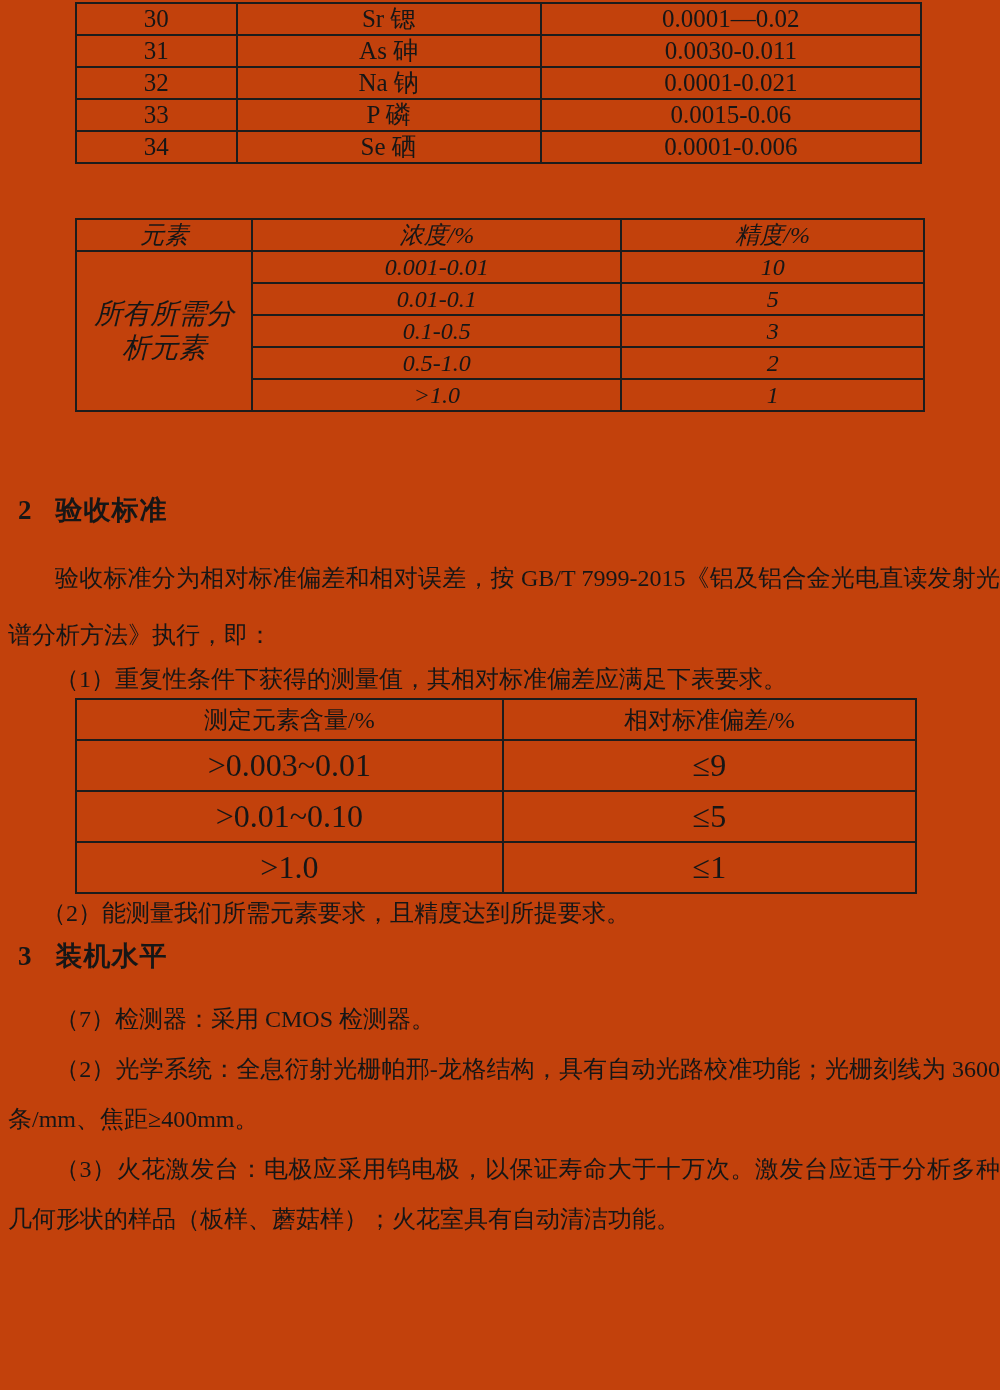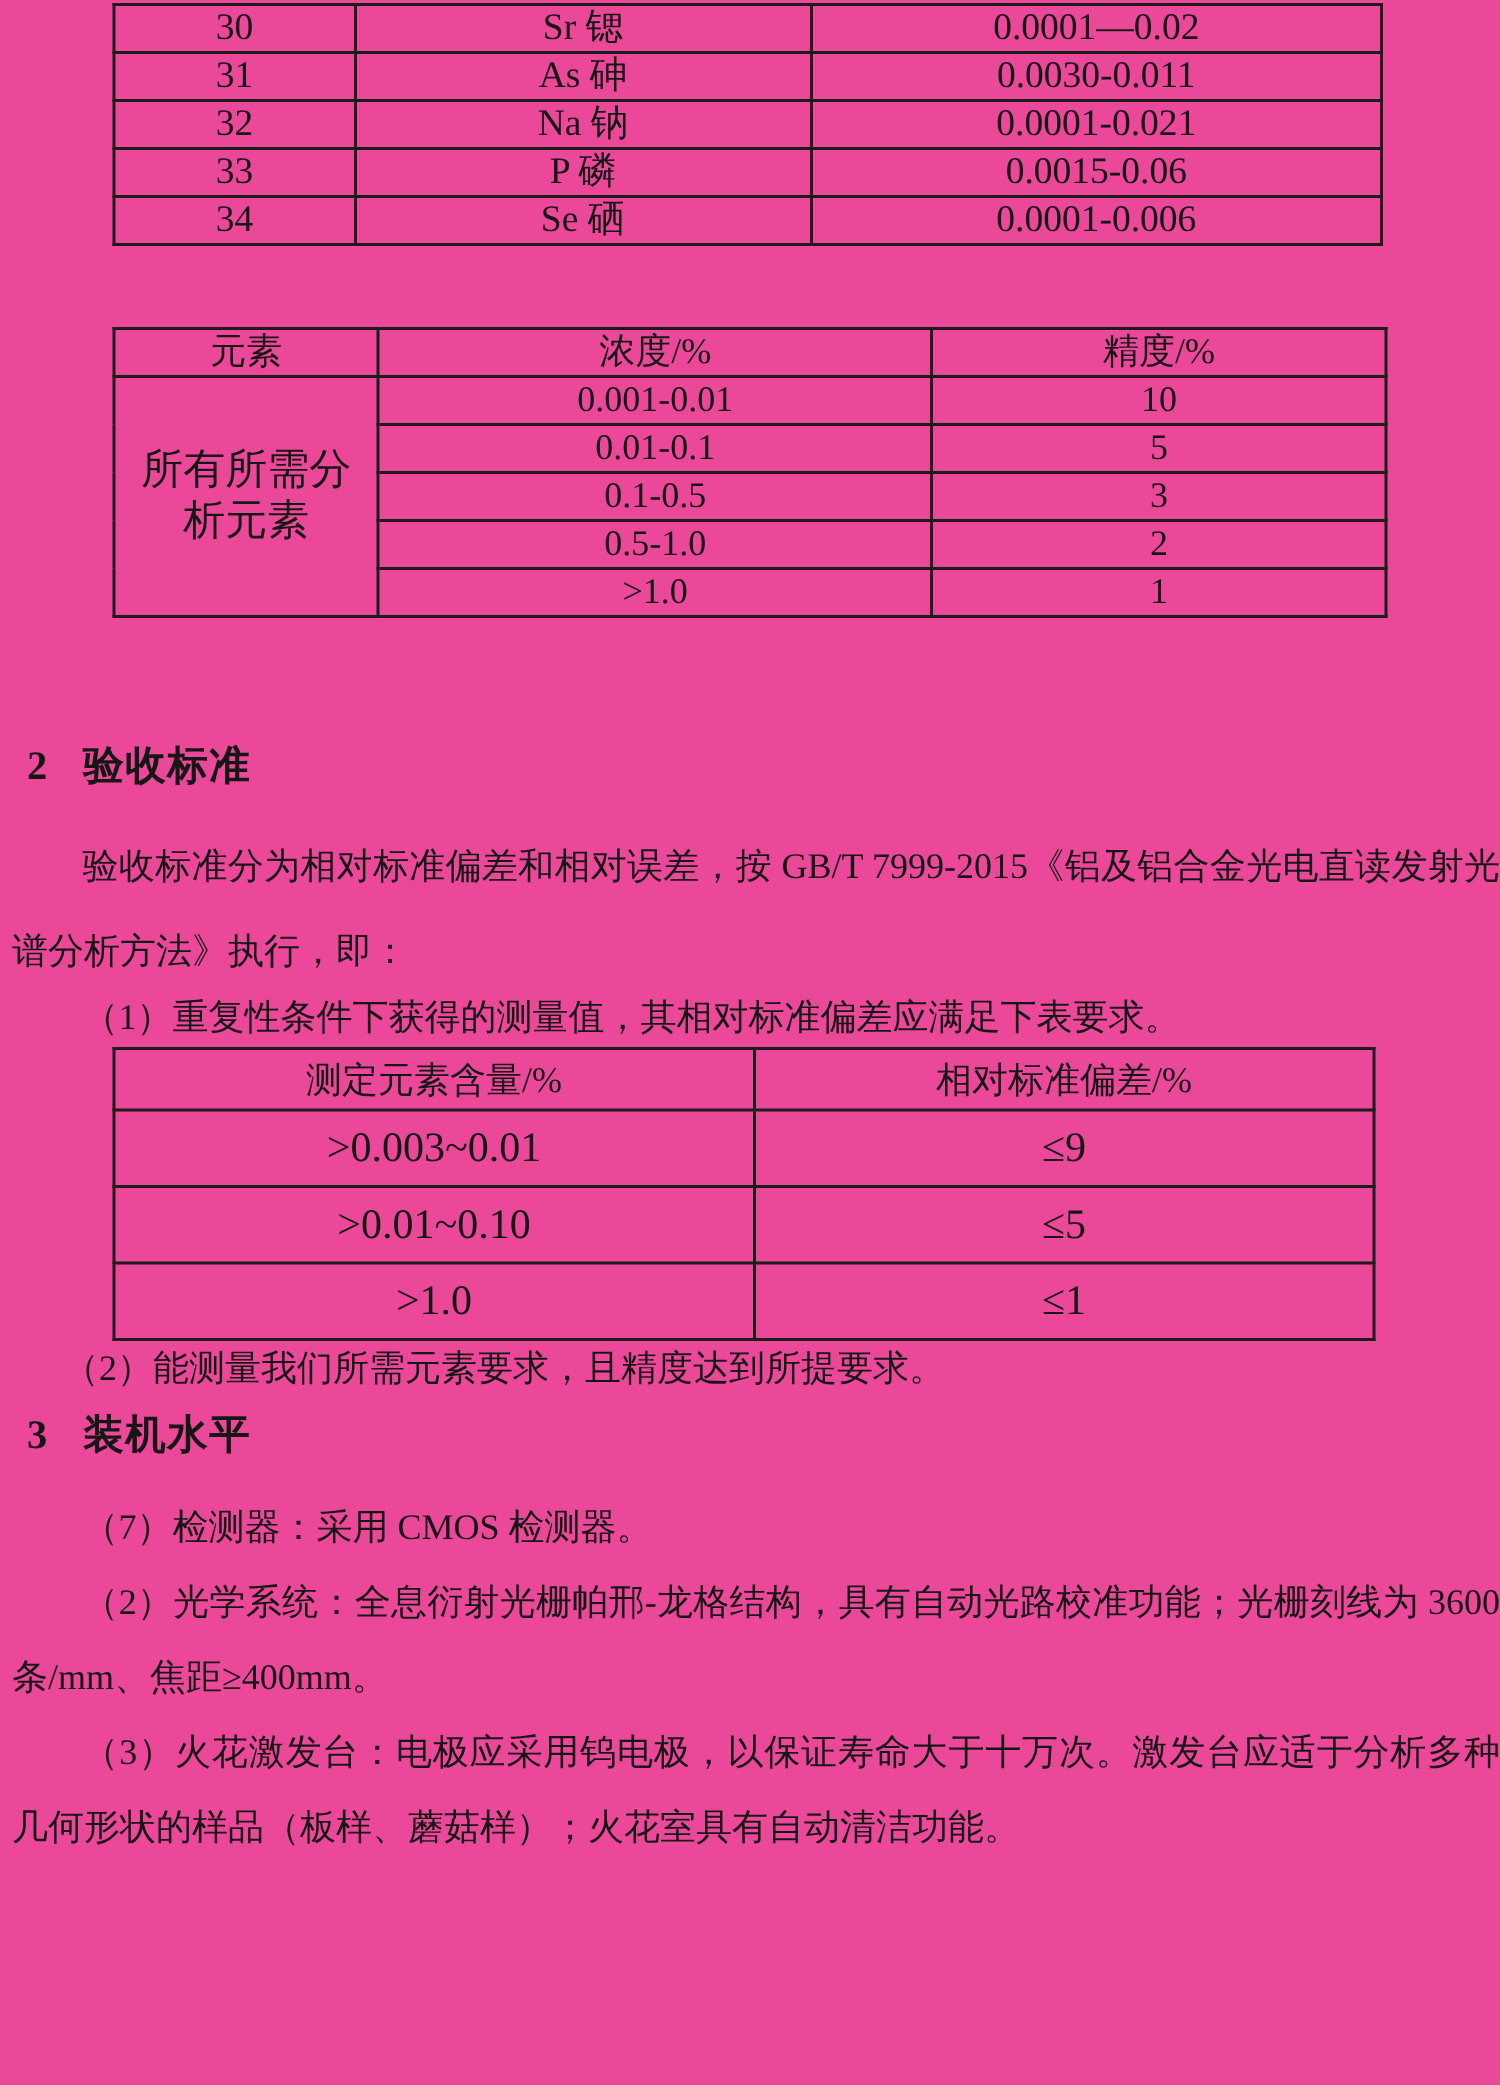--- a/index.html
+++ b/index.html
@@ -1,47 +1,47 @@
 <!DOCTYPE html>
 <html><head>
 <meta charset="utf-8">
 <style>
   * { margin: 0; padding: 0; box-sizing: border-box; }
   html, body { background: #ffffff; }
   .page {
     position: relative;
     width: 1000px;
     height: 1390px;
-    background: #ec4899;
+    background: #c2410c;
     overflow: hidden;
     font-family: "Liberation Serif", "DejaVu Serif", serif;
     color: #161616;
     padding: 2px 0 0 8px;
   }
   
   table.tbl {
     border-collapse: collapse;
     margin-left: 67px;
     table-layout: fixed;
   }
   table.tbl td, table.tbl th {
     border: 2px solid #1c1c1c;
     text-align: center;
     vertical-align: middle;
     font-weight: normal;
     overflow: hidden;
   }
   table.t1 { width: 847px; }
   table.t1 td { height: 32px; font-size: 25px; line-height: 28px; }
-  table.t2 { width: 850px; }
+  table.t2 { width: 850px; font-style: italic; }
   table.t2 td, table.t2 th { height: 32px; font-size: 24px; line-height: 27px; }
   table.t2 td.merged { font-size: 28px; line-height: 34px; padding: 0 14px; }
   table.t3 { width: 842px; }
   table.t3 th { height: 41px; font-size: 24px; }
-  table.t3 td { height: 51px; font-size: 28px; }
+  table.t3 td { height: 51px; font-size: 32px; }
   
   .textblock {
     width: 992px;
     font-size: 24px;
     text-align: justify;
     text-justify: inter-character;
     word-break: break-all;
   }
   .indent { text-indent: 47px; }
   .indent-sm { text-indent: 34px; }

